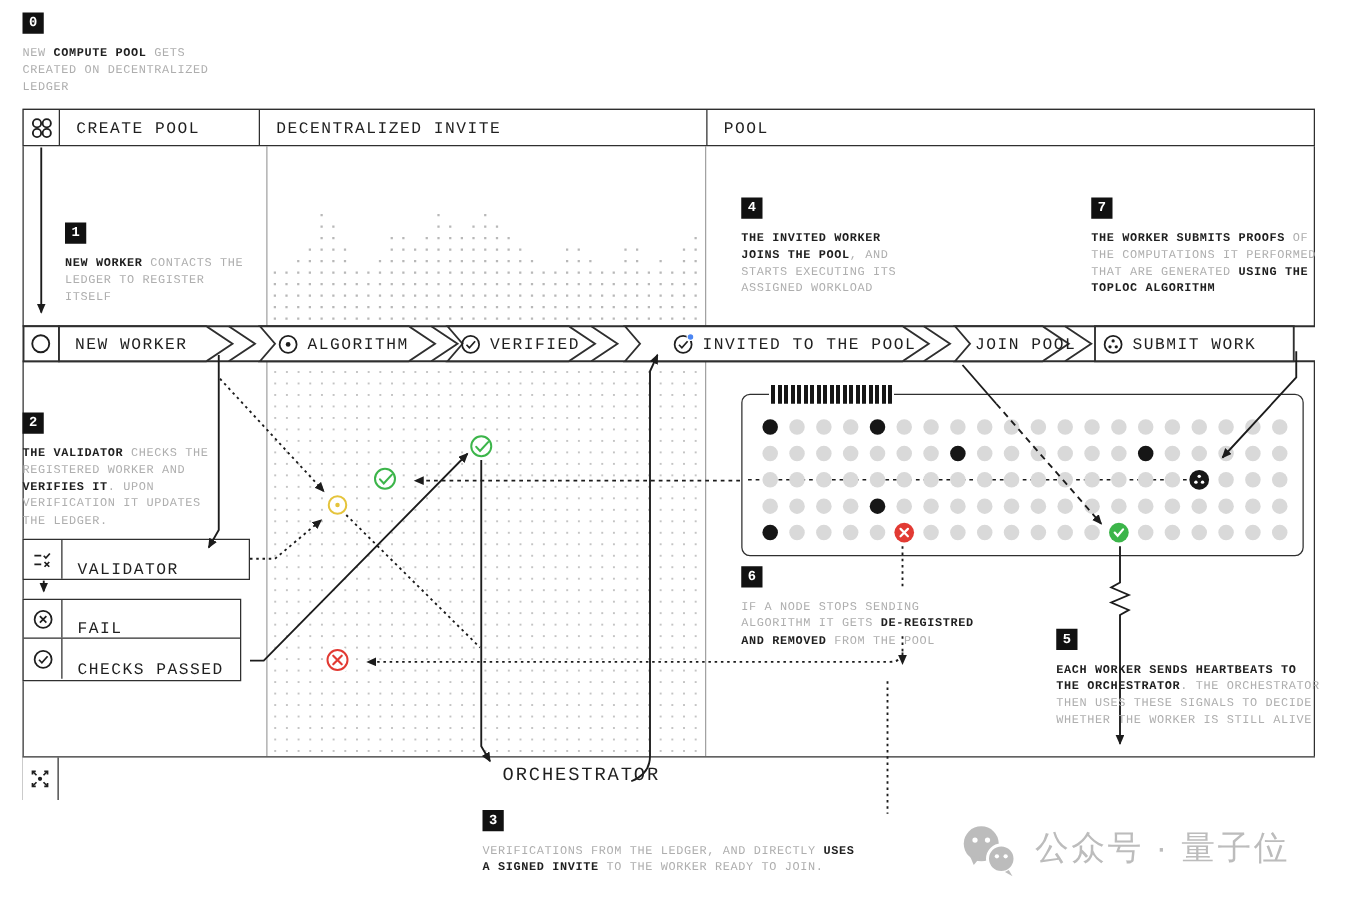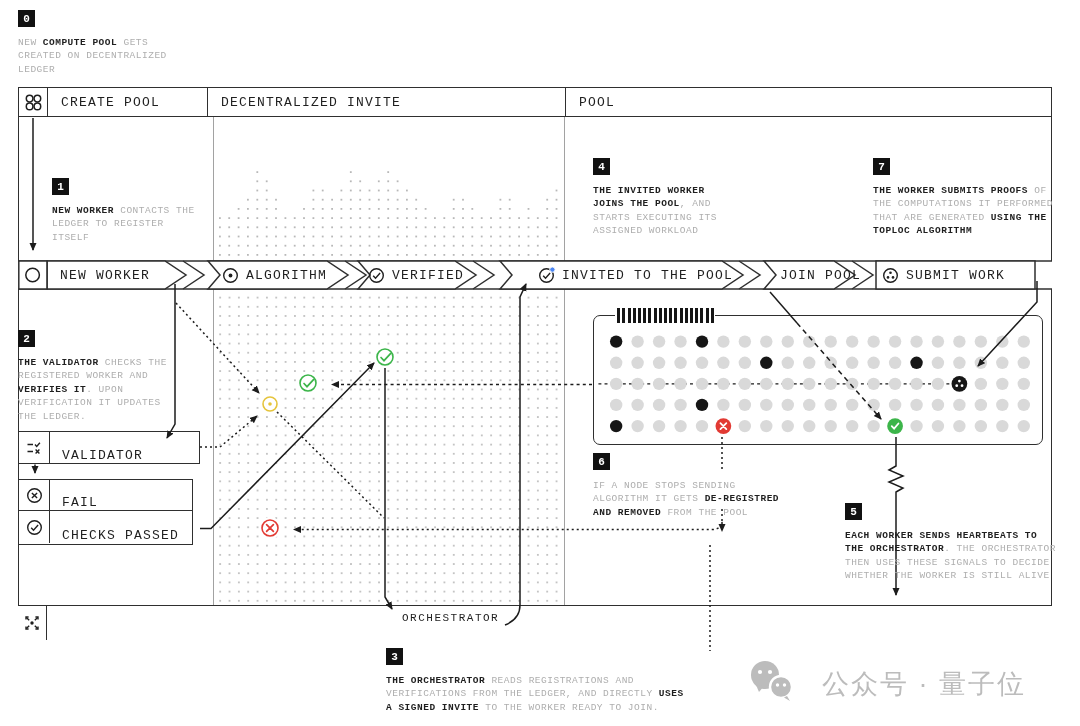--- a/index.html
+++ b/index.html
@@ -44,32 +44,32 @@
   .vicon{width:31px;display:flex;align-items:center;justify-content:center;border-right:1.6px solid var(--c-frame);box-sizing:border-box}
   .vlab{display:flex;align-items:flex-end;padding-left:12px}
   .fbox{position:absolute;left:18px;top:479px;width:175px;height:66px;border:1.6px solid var(--c-frame);
         box-sizing:border-box;background:#fff;z-index:4}
   .frow{height:31.4px;display:flex;box-sizing:border-box}
   .frow.first{border-bottom:1.6px solid var(--c-frame)}
   
   .brow{position:absolute;left:18px;top:605px;width:1034px;height:35px;border-top:1.6px solid var(--c-frame);
         box-sizing:border-box;display:flex;background:#fff;z-index:3}
   .bicon{width:29px;display:flex;align-items:center;justify-content:center;border-right:1.6px solid var(--c-frame);box-sizing:border-box}
-  .orch{position:absolute;left:402px;top:612px;font-size:11px;letter-spacing:1.5px;color:var(--c-ink);z-index:7}
+  .orch{position:absolute;left:402px;top:612px;font-size:15px;letter-spacing:1.5px;color:var(--c-ink);z-index:7}
   
   .pool-box{position:absolute;left:593px;top:315px;width:450px;height:130px;border:1.6px solid var(--c-frame);
             border-radius:7px;box-sizing:border-box;background:#fff;z-index:4}
   .pool-svg{position:absolute;left:0;top:0;width:100%;height:100%}
   .barcode{position:absolute;left:612px;top:307px;width:106px;height:17px;z-index:5;box-sizing:border-box;
            padding:1px 3px;background-color:#fff;background-clip:content-box;
            background-image:repeating-linear-gradient(90deg,#161616 0 3.1px,#fff 3.1px 5.2px)}
   .overlay{position:absolute;left:0;top:0;width:1080px;height:726px;z-index:6;pointer-events:none}
   .note{z-index:7}
   
-  .wm{position:absolute;left:748px;top:660px;display:flex;align-items:flex-end;gap:26px;color:var(--c-watermark);z-index:8}
+  .wm{position:absolute;left:768px;top:660px;display:flex;align-items:flex-start;gap:12px;color:var(--c-watermark);z-index:8}
   .wm-text{font-family:"Liberation Sans","DejaVu Sans",sans-serif;font-size:27px;letter-spacing:2px}
 </style>
 </head>
 <body>
 
 <div class="canvas">
 
   <div class="skyline">
       <svg id="skyline-svg" width="350" height="143">
         <rect x="5.0" y="137.0" width="1.8" height="1.8" fill="#b8b8b8"></rect>
@@ -602,21 +602,20 @@
         <div class="nline"><span class="b">THE VALIDATOR</span><span> CHECKS THE</span></div>
         <div class="nline"><span>REGISTERED WORKER AND</span></div>
         <div class="nline"><span class="b">VERIFIES IT</span><span>. UPON</span></div>
         <div class="nline"><span>VERIFICATION IT UPDATES</span></div>
         <div class="nline"><span>THE LEDGER.</span></div>
       </div>
     </div>
   <div class="note" style="left:386px;top:648px">
       <div class="badge">3</div>
       <div class="nlines">
-        <div class="nline"><span class="b">THE ORCHESTRATOR</span><span> READS REGISTRATIONS AND</span></div>
         <div class="nline"><span>VERIFICATIONS FROM THE LEDGER, AND DIRECTLY </span><span class="b">USES</span></div>
         <div class="nline"><span class="b">A SIGNED INVITE</span><span> TO THE WORKER READY TO JOIN.</span></div>
       </div>
     </div>
   <div class="note" style="left:593px;top:158px">
       <div class="badge">4</div>
       <div class="nlines">
         <div class="nline"><span class="b">THE INVITED WORKER</span></div>
         <div class="nline"><span class="b">JOINS THE POOL</span><span>, AND</span></div>
         <div class="nline"><span>STARTS EXECUTING ITS</span></div>

